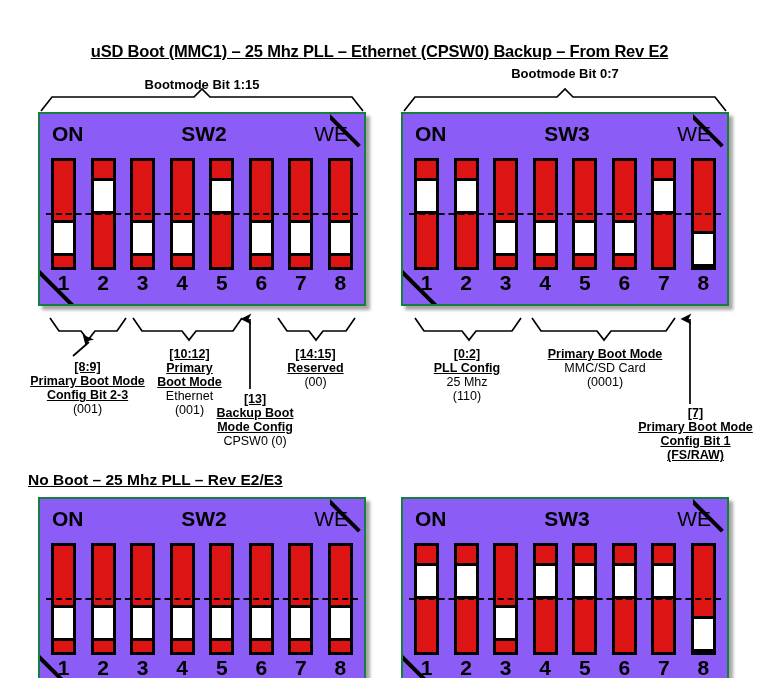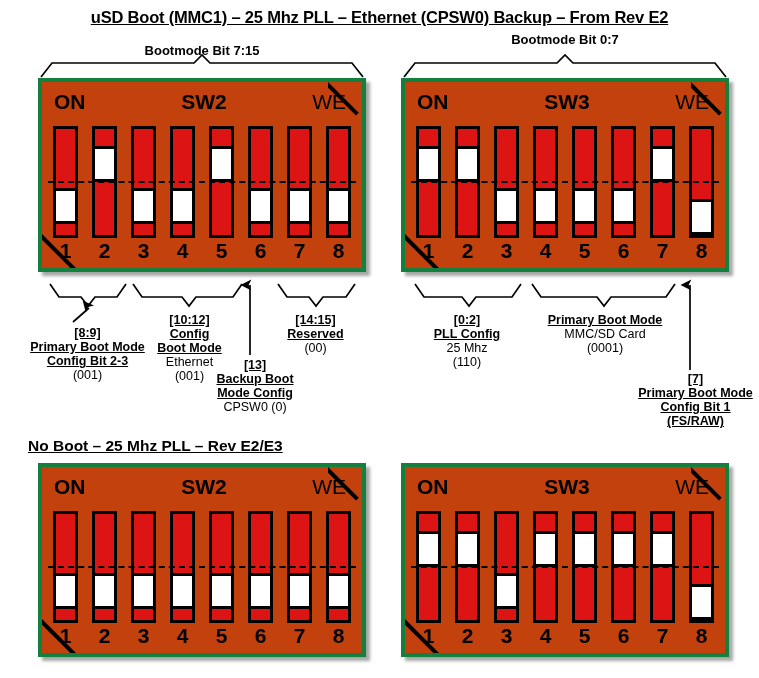--- a/index.html
+++ b/index.html
@@ -7,20 +7,21 @@
     margin: 0; padding: 0;
     width: 759px; height: 678px;
     background: #ffffff;
     font-family: "Liberation Sans", sans-serif;
     overflow: hidden;
   }
   #page {
     position: relative;
     width: 759px; height: 510px;
     background: #ffffff;
+    margin-top: 34px;
   }
 
   
   .section-title {
     position: absolute;
     font-weight: bold;
     color: #000;
     text-decoration: underline;
     white-space: nowrap;
   }
@@ -33,22 +34,22 @@
     font-size: 13px;
     font-weight: bold;
     color: #000;
     text-align: center;
     white-space: nowrap;
   }
 
   
   .dip-block {
     position: absolute;
-    background: #c2410c;
-    border: 4px solid #15803d;
+    background: #8b5cf6;
+    border: 2px solid #15803d;
     box-shadow: 4px 4px 3px rgba(0,0,0,0.35);
   }
   .dip-chamfer-tr, .dip-chamfer-bl {
     position: absolute;
     width: 34px; height: 34px;
     overflow: hidden;
     pointer-events: none;
   }
   .dip-chamfer-tr { right: 0; top: 0; }
   .dip-chamfer-bl { left: 0; bottom: 0; }
@@ -152,21 +153,21 @@
   .annot .bold   { font-weight: bold; font-size: 12.5px; display: block; text-decoration: underline; }
   .annot .normal { font-weight: normal; font-size: 12.5px; display: block; }
 </style>
 </head>
 <body>
 
 <div id="page">
 
   <div class="section-title" id="title-1">uSD Boot (MMC1) – 25 Mhz PLL – Ethernet (CPSW0) Backup – From Rev E2</div>
 
-  <div class="brace-caption" id="cap-1" style="left:38px; top:43px; width:328px;">Bootmode Bit 7:15</div>
+  <div class="brace-caption" id="cap-1" style="left:38px; top:43px; width:328px;">Bootmode Bit 1:15</div>
 
   <div class="brace-caption" id="cap-2" style="left:401px; top:32px; width:328px;">Bootmode Bit 0:7</div>
 
   <div class="dip-block" id="block-s1-b0" style="left:38px; top:78px; width:328px; height:194px;">
     <div class="dip-chamfer-tr"></div>
     <div class="dip-chamfer-bl"></div>
 
     <div class="dip-label on">ON</div>
     <div class="dip-label sw">SW2</div>
     <div class="dip-label we">WE</div>
@@ -392,21 +393,21 @@
 
   <div class="annot" style="left:0px; top:326px; width:175px;">
     <span class="bold">[8:9]</span>
     <span class="bold">Primary Boot Mode</span>
     <span class="bold">Config Bit 2-3</span>
     <span class="normal">(001)</span>
   </div>
 
   <div class="annot" style="left:132px; top:313px; width:115px;">
     <span class="bold">[10:12]</span>
-    <span class="bold">Config</span>
+    <span class="bold">Primary</span>
     <span class="bold">Boot Mode</span>
     <span class="normal">Ethernet</span>
     <span class="normal">(001)</span>
   </div>
 
   <div class="annot" style="left:199px; top:358px; width:112px;">
     <span class="bold">[13]</span>
     <span class="bold">Backup Boot</span>
     <span class="bold">Mode Config</span>
     <span class="normal">CPSW0 (0)</span>

